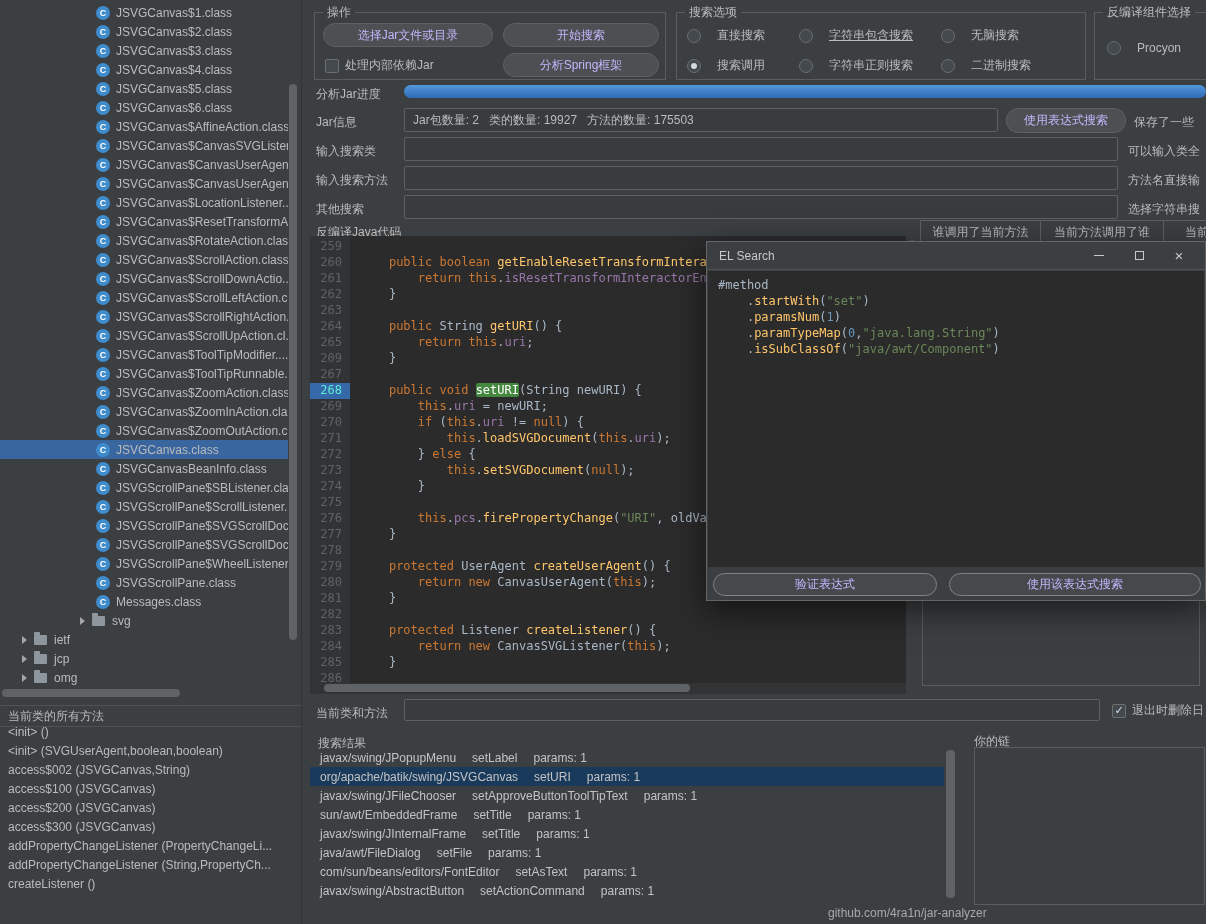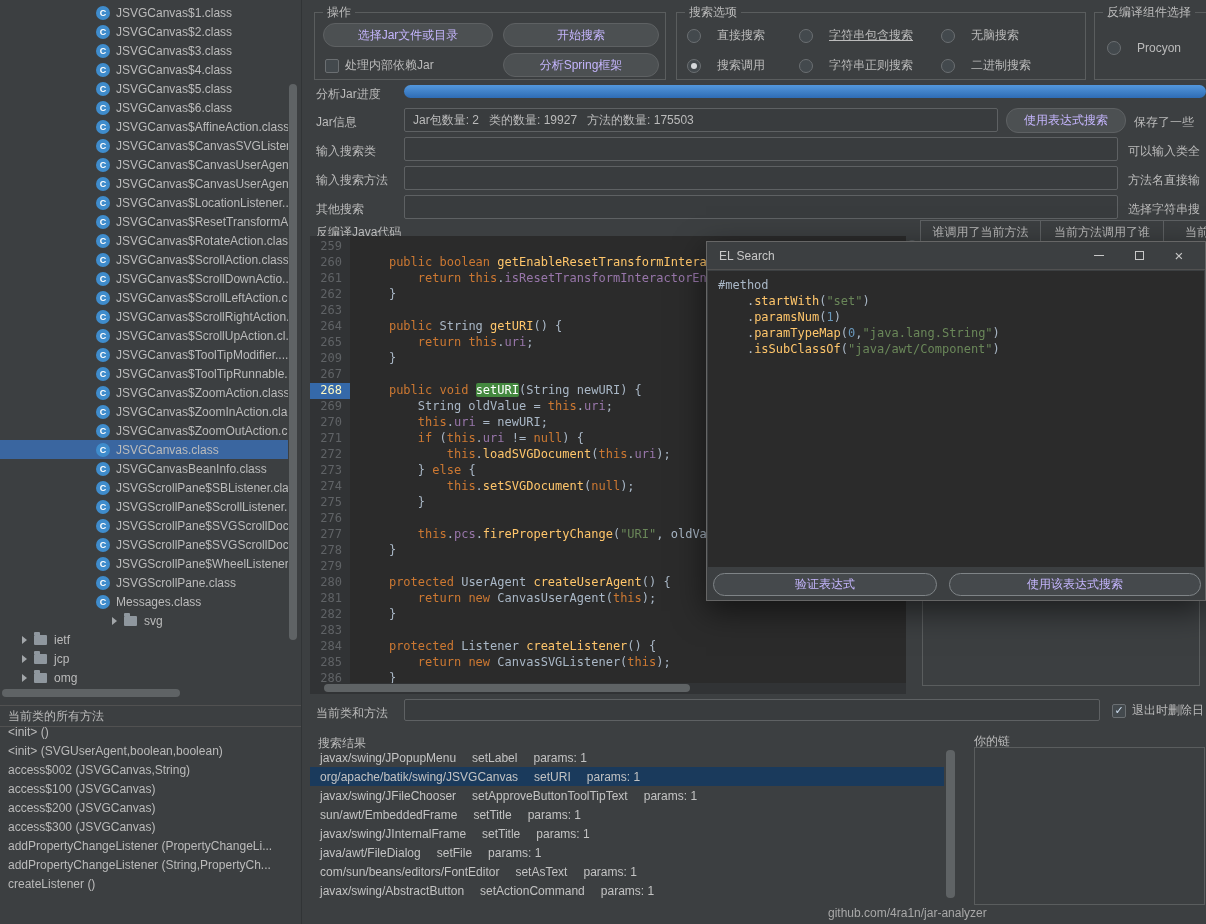--- a/index.html
+++ b/index.html
@@ -68,21 +68,21 @@
      display:flex;align-items:center;justify-content:center;white-space:nowrap;overflow:hidden}
 #tab1{left:920px;width:121px}
 #tab2{left:1040px;width:124px}
 #tab3{left:1163px;width:80px}
 
 
 #editor{position:absolute;left:310px;top:236px;width:596px;height:458px;background:#2b2b2b;display:flex;overflow:hidden}
 #gutter{width:40px;background:#313335;flex:none;padding-top:3px}
 #codecol{flex:1;padding:3px 0 0 10px;overflow:hidden}
 .ln{height:16px;line-height:16px;text-align:right;padding-right:8px;color:#606366;font:12px "DejaVu Sans Mono",monospace}
-.ln.lnhl{background:#3569a9;color:#fef9c3}
+.ln.lnhl{background:#3569a9;color:#5eead4}
 .cl{height:16px;line-height:16px;white-space:pre;font:12px "DejaVu Sans Mono",monospace;color:#a9b7c6}
 .t-k{color:#cc7832}.t-m{color:#ffc66b}.t-f{color:#9876aa}.t-s{color:#6a8759}.t-n{color:#6897bb}.t-p{color:#a9b7c6}
 .t-hl{background:#44883f;color:#fff;border-radius:2px}
 .hsb{position:absolute;left:310px;top:683px;width:596px;height:11px;background:#313335}
 .hsb .thumb{position:absolute;left:14px;top:1px;width:366px;height:8px;background:#5f6365;border-radius:4px}
 .evsb{position:absolute;left:907px;top:236px;width:11px;height:452px}
 .evsb .thumb{position:absolute;left:1px;top:4px;width:8px;height:300px;background:#53575a;border-radius:4px}
 
 
 #rpanel{position:absolute;left:922px;top:248px;width:278px;height:438px;border:1px solid #5a5d5e;background:#3c3f41}
@@ -242,21 +242,21 @@
         <span class="tlabel">JSVGScrollPane$WheelListener...</span>
       </div>
       <div class="tree-row" style="padding-left: 96px;">
         <span class="cicon">C</span>
         <span class="tlabel">JSVGScrollPane.class</span>
       </div>
       <div class="tree-row" style="padding-left: 96px;">
         <span class="cicon">C</span>
         <span class="tlabel">Messages.class</span>
       </div>
-      <div class="tree-row" style="padding-left: 112px;">
+      <div class="tree-row" style="padding-left: 80px;">
         <span class="chev"></span>
         <span class="ficon"></span>
         <span class="tlabel">svg</span>
       </div>
       <div class="tree-row" style="padding-left: 22px;">
         <span class="chev"></span>
         <span class="ficon"></span>
         <span class="tlabel">ietf</span>
       </div>
       <div class="tree-row" style="padding-left: 22px;">
@@ -397,21 +397,20 @@
         <div class="cl"></div>
         <div class="cl"><span class="t-p">    </span><span class="t-k">public</span><span class="t-p"> </span><span class="t-k">boolean</span><span class="t-p"> </span><span class="t-m">getEnableResetTransformInteracto</span></div>
         <div class="cl"><span class="t-p">        </span><span class="t-k">return</span><span class="t-p"> </span><span class="t-k">this</span><span class="t-p">.</span><span class="t-f">isResetTransformInteractorEnable</span></div>
         <div class="cl"><span class="t-p">    }</span></div>
         <div class="cl"></div>
         <div class="cl"><span class="t-p">    </span><span class="t-k">public</span><span class="t-p"> String </span><span class="t-m">getURI</span><span class="t-p">() {</span></div>
         <div class="cl"><span class="t-p">        </span><span class="t-k">return</span><span class="t-p"> </span><span class="t-k">this</span><span class="t-p">.</span><span class="t-f">uri</span><span class="t-p">;</span></div>
         <div class="cl"><span class="t-p">    }</span></div>
         <div class="cl"></div>
         <div class="cl"><span class="t-p">    </span><span class="t-k">public</span><span class="t-p"> </span><span class="t-k">void</span><span class="t-p"> </span><span class="t-hl">setURI</span><span class="t-p">(String newURI) {</span></div>
-        <div class="cl"><span class="t-p">        String oldValue = </span><span class="t-k">this</span><span class="t-p">.</span><span class="t-f">uri</span><span class="t-p">;</span></div>
         <div class="cl"><span class="t-p">        </span><span class="t-k">this</span><span class="t-p">.</span><span class="t-f">uri</span><span class="t-p"> = newURI;</span></div>
         <div class="cl"><span class="t-p">        </span><span class="t-k">if</span><span class="t-p"> (</span><span class="t-k">this</span><span class="t-p">.</span><span class="t-f">uri</span><span class="t-p"> != </span><span class="t-k">null</span><span class="t-p">) {</span></div>
         <div class="cl"><span class="t-p">            </span><span class="t-k">this</span><span class="t-p">.</span><span class="t-m">loadSVGDocument</span><span class="t-p">(</span><span class="t-k">this</span><span class="t-p">.</span><span class="t-f">uri</span><span class="t-p">);</span></div>
         <div class="cl"><span class="t-p">        } </span><span class="t-k">else</span><span class="t-p"> {</span></div>
         <div class="cl"><span class="t-p">            </span><span class="t-k">this</span><span class="t-p">.</span><span class="t-m">setSVGDocument</span><span class="t-p">(</span><span class="t-k">null</span><span class="t-p">);</span></div>
         <div class="cl"><span class="t-p">        }</span></div>
         <div class="cl"></div>
         <div class="cl"><span class="t-p">        </span><span class="t-k">this</span><span class="t-p">.</span><span class="t-f">pcs</span><span class="t-p">.</span><span class="t-m">firePropertyChange</span><span class="t-p">(</span><span class="t-s">"URI"</span><span class="t-p">, oldValue,</span></div>
         <div class="cl"><span class="t-p">    }</span></div>
         <div class="cl"></div>

